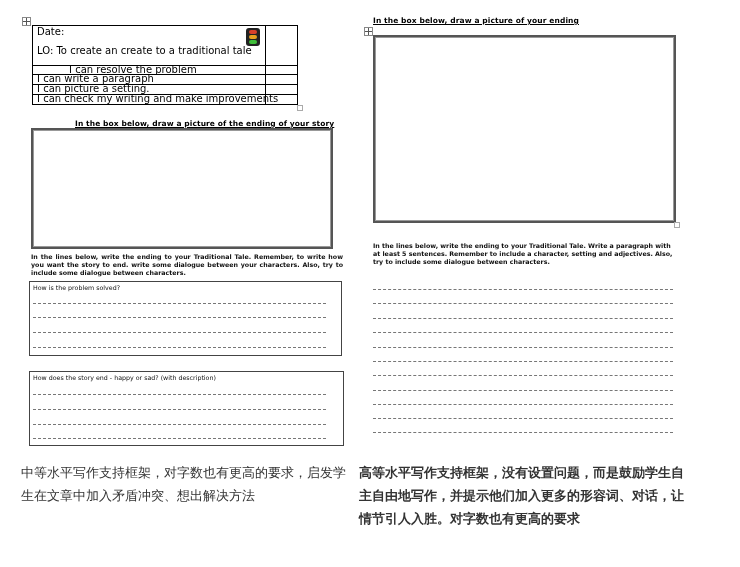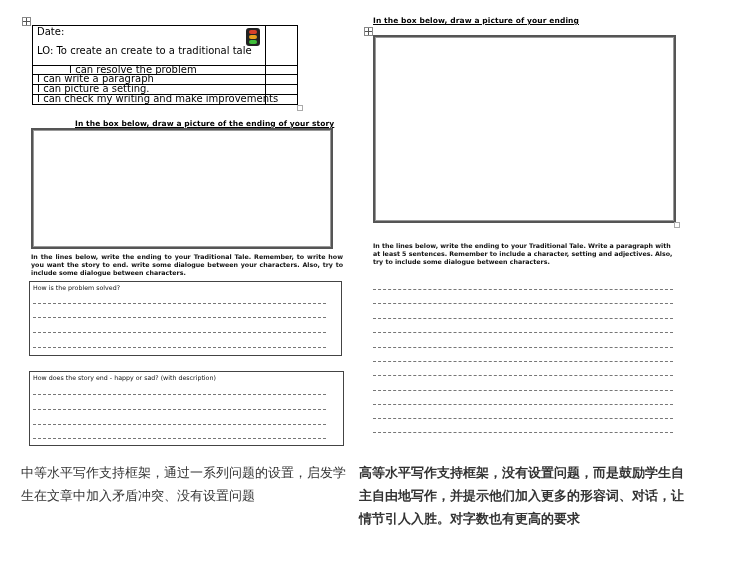--- a/index.html
+++ b/index.html
@@ -82,14 +82,14 @@
 <div class="line" style="left:373px;width:300px;top:318px;"></div>
 <div class="line" style="left:373px;width:300px;top:332px;"></div>
 <div class="line" style="left:373px;width:300px;top:347px;"></div>
 <div class="line" style="left:373px;width:300px;top:361px;"></div>
 <div class="line" style="left:373px;width:300px;top:375px;"></div>
 <div class="line" style="left:373px;width:300px;top:390px;"></div>
 <div class="line" style="left:373px;width:300px;top:404px;"></div>
 <div class="line" style="left:373px;width:300px;top:418px;"></div>
 <div class="line" style="left:373px;width:300px;top:432px;"></div>
 
-<div class="abs caption" style="left:21px;top:461px;width:332px;">中等水平写作支持框架，通过一系列问题的设置，启发学生在文章中加入矛盾冲突、没有设置问题</div>
+<div class="abs caption" style="left:21px;top:461px;width:332px;">中等水平写作支持框架，对字数也有更高的要求，启发学生在文章中加入矛盾冲突、想出解决方法</div>
 <div class="abs caption" style="left:359px;top:461px;width:336px;font-weight:bold;">高等水平写作支持框架，没有设置问题，而是鼓励学生自主自由地写作，并提示他们加入更多的形容词、对话，让情节引人入胜。对字数也有更高的要求</div>
 
 </body></html>

